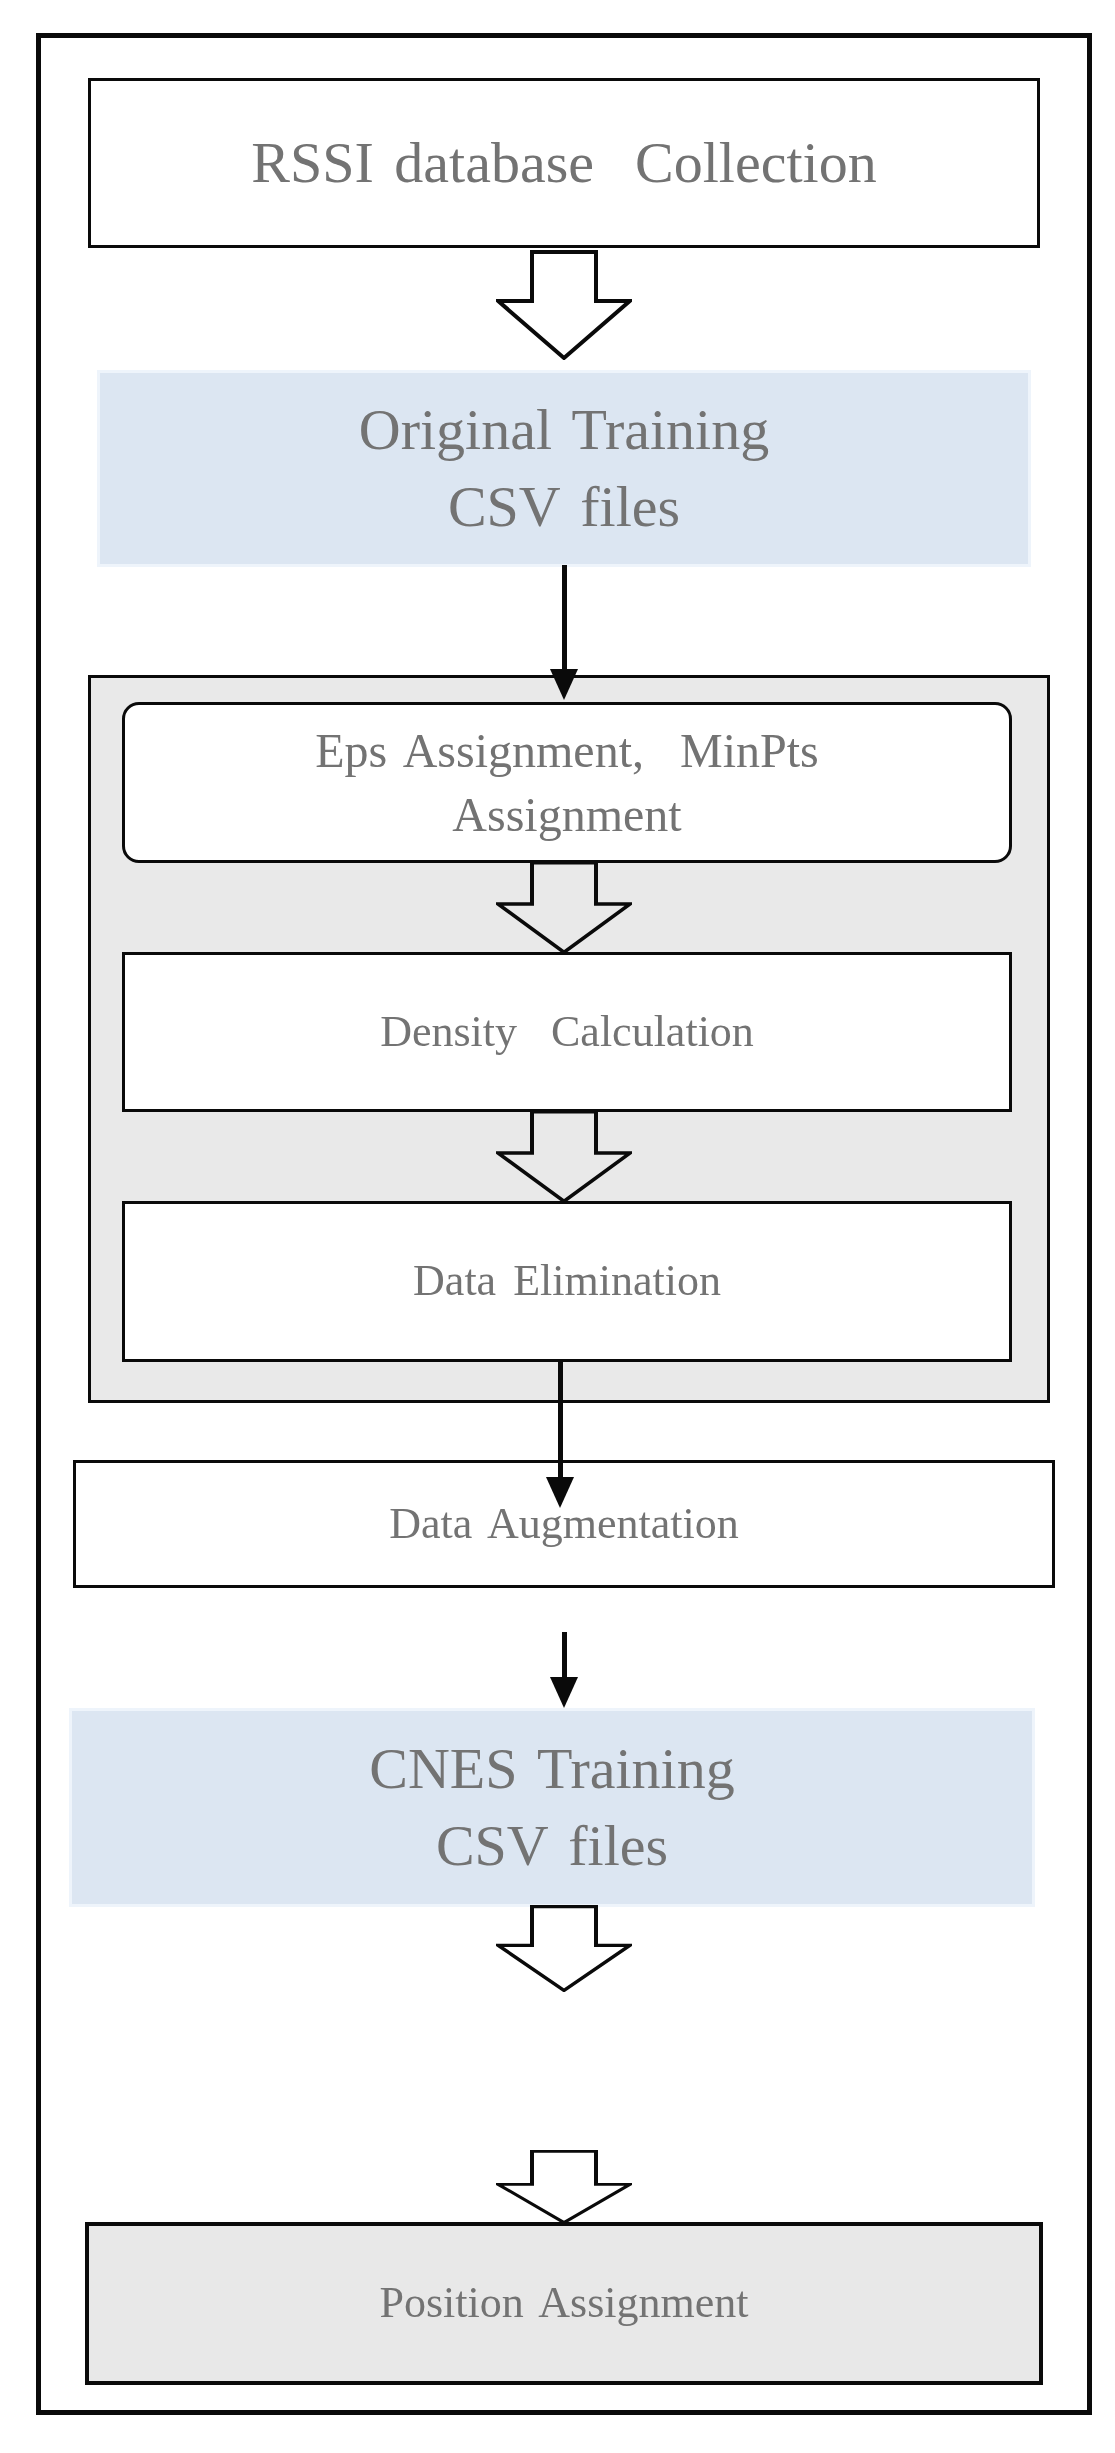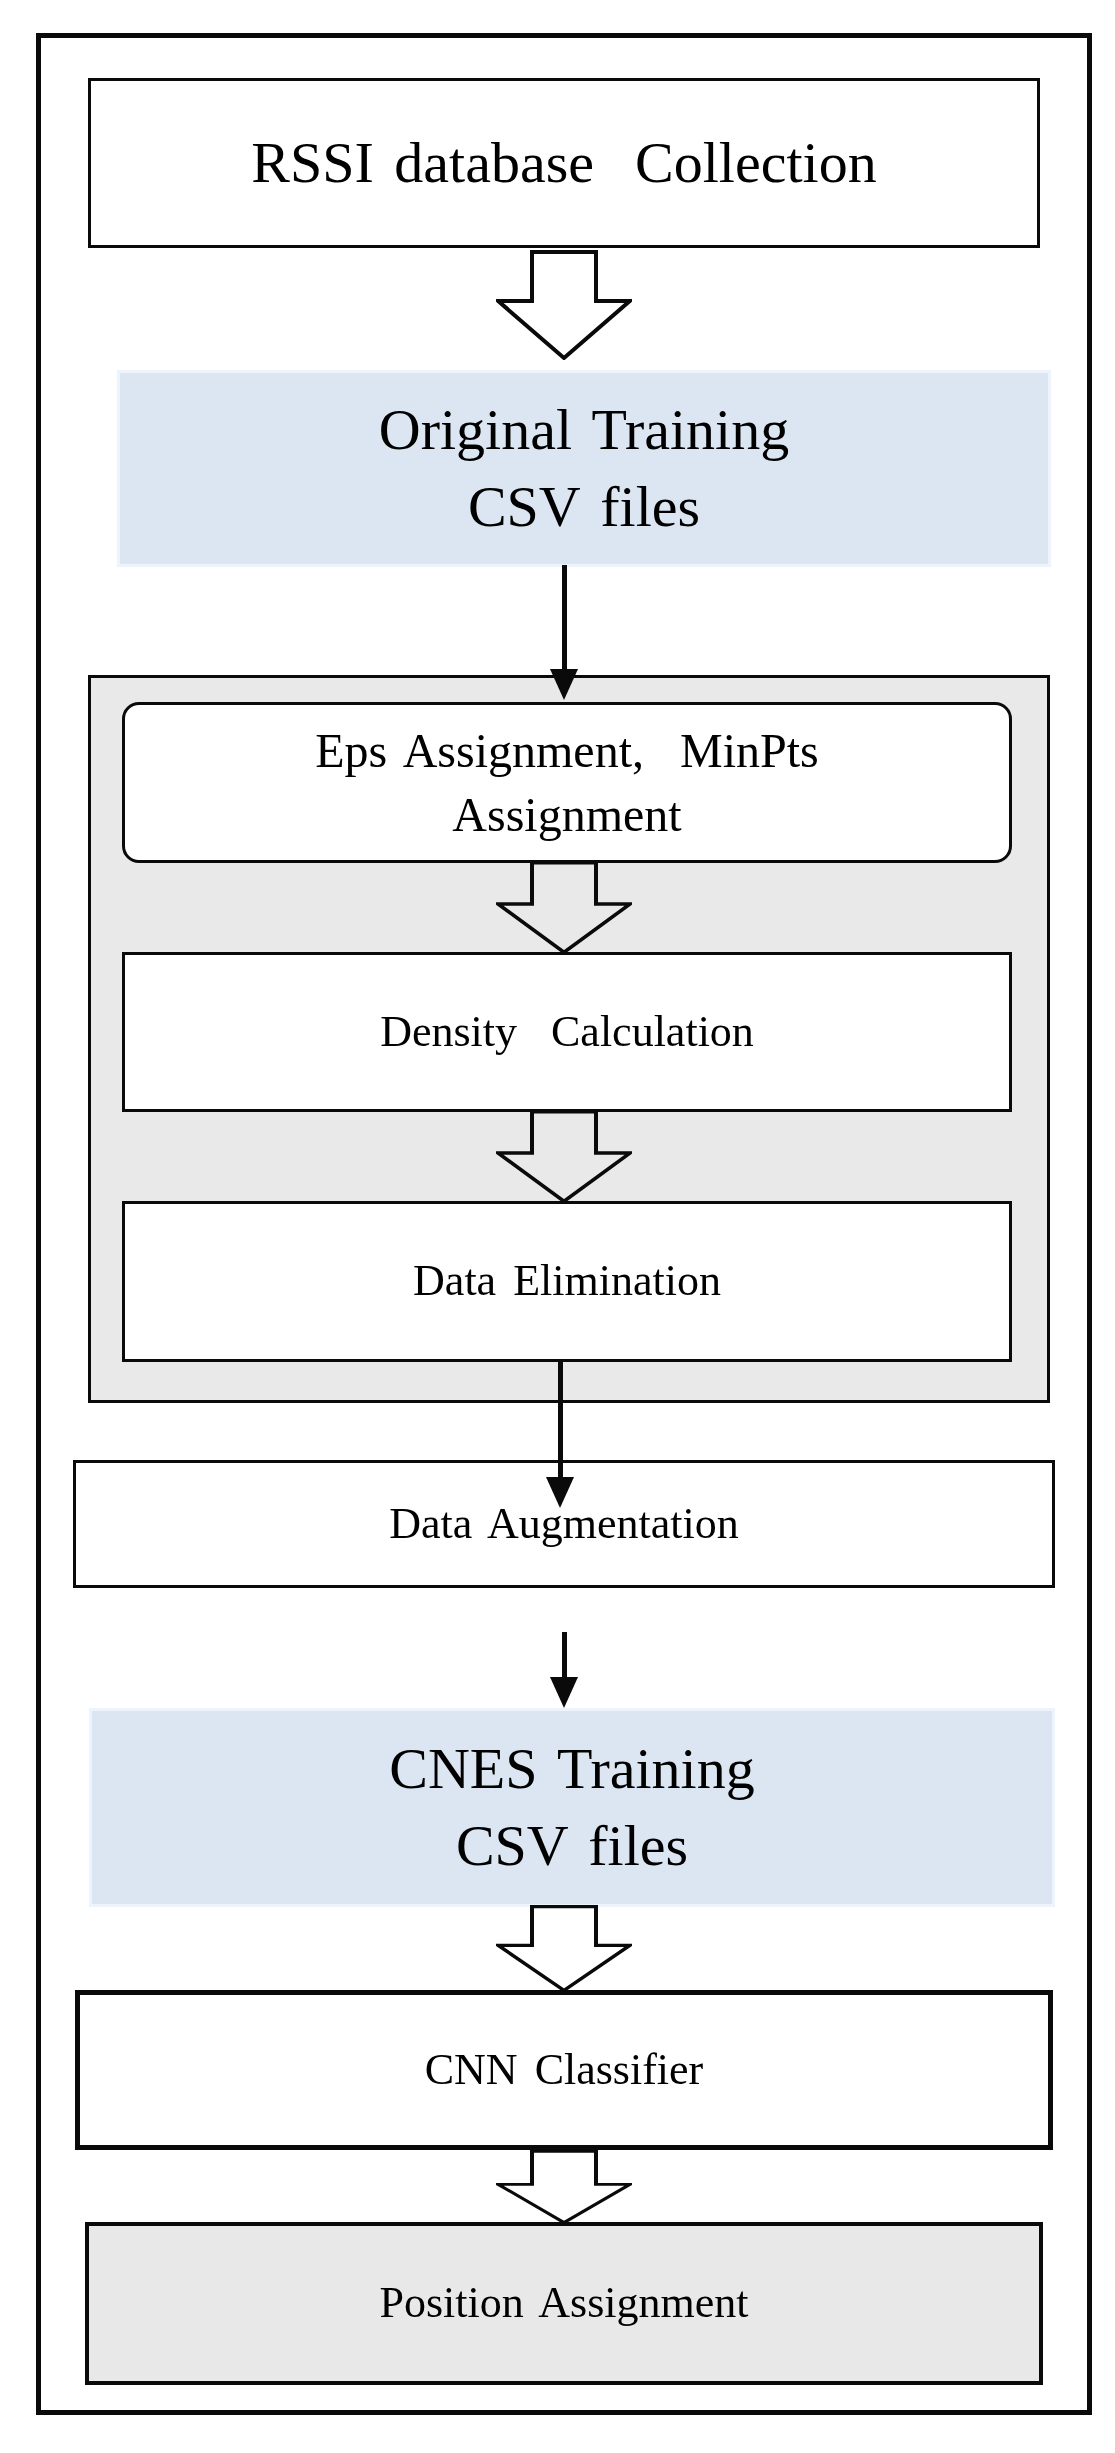--- a/index.html
+++ b/index.html
@@ -1,21 +1,21 @@
 <!DOCTYPE html>
 <html style="--data-fill: #dce6f2; --group-fill: #e9e9e9; --result-fill: #e8e8e8;"><head>
 <meta charset="utf-8">
 <style>
   html,body{margin:0;padding:0;background:#ffffff;}
   .canvas{
     position:relative;
     width:1115px;height:2453px;
     background:#ffffff;
     font-family:"Liberation Serif","DejaVu Serif",serif;
-    color:#000000;
+    color:#737373;
   }
   .frame{
     position:absolute;left:36px;top:33px;width:1046px;height:2372px;
     border:5px solid #0a0a0a;background:transparent;
   }
   .node{
     position:absolute;
     display:flex;align-items:center;justify-content:center;
     text-align:center;
     box-sizing:border-box;
@@ -29,21 +29,21 @@
   .process-thick{background:#ffffff;border:5px solid #0a0a0a;}
   .data{background:var(--data-fill,#dce6f2);border:3px solid #eef4fb;}
   .group{position:absolute;background:var(--group-fill,#e9e9e9);border:3px solid #0a0a0a;box-sizing:border-box;}
   .result{background:var(--result-fill,#e8e8e8);border:4px solid #0a0a0a;}
   .arrow{position:absolute;z-index:5;}
   svg{display:block;}
   
   .fs-main{font-size:58px;}
   .fs-mid{font-size:44px;}
   .fs-small{font-size:48px;line-height:1.5;}
-  .fs-blue{font-size:58px;line-height:1.55;margin-left:20px;}
+  .fs-blue{font-size:58px;line-height:1.55;}
 </style>
 </head>
 <body>
 
 <div class="canvas">
 
   <div class="frame"></div>
 
   <div class="node process fs-main" style="left:88px;top:78px;width:952px;height:170px;">
     <span class="label">RSSI database  Collection</span>
@@ -116,23 +116,20 @@
     <span class="label">CNES Training
 CSV files</span>
   </div>
 
   <div class="arrow" style="left:496px;top:1905px;">
     <svg width="136" height="87" viewBox="0 0 136 108" preserveAspectRatio="none">
       <polygon points="36,2 100,2 100,50 134,50 68,106 2,50 36,50" fill="#ffffff" stroke="#0a0a0a" stroke-width="4"></polygon>
     </svg>
   </div>
 
-  <div class="node process-thick fs-mid" style="left:75px;top:1990px;width:978px;height:160px;">
-    <span class="label">CNN Classifier</span>
-  </div>
 
   <div class="arrow" style="left:496px;top:2150px;">
     <svg width="136" height="74" viewBox="0 0 136 108" preserveAspectRatio="none">
       <polygon points="36,2 100,2 100,50 134,50 68,106 2,50 36,50" fill="#ffffff" stroke="#0a0a0a" stroke-width="4"></polygon>
     </svg>
   </div>
 
   <div class="node result fs-mid" style="left:85px;top:2222px;width:958px;height:163px;">
     <span class="label">Position Assignment</span>
   </div>

